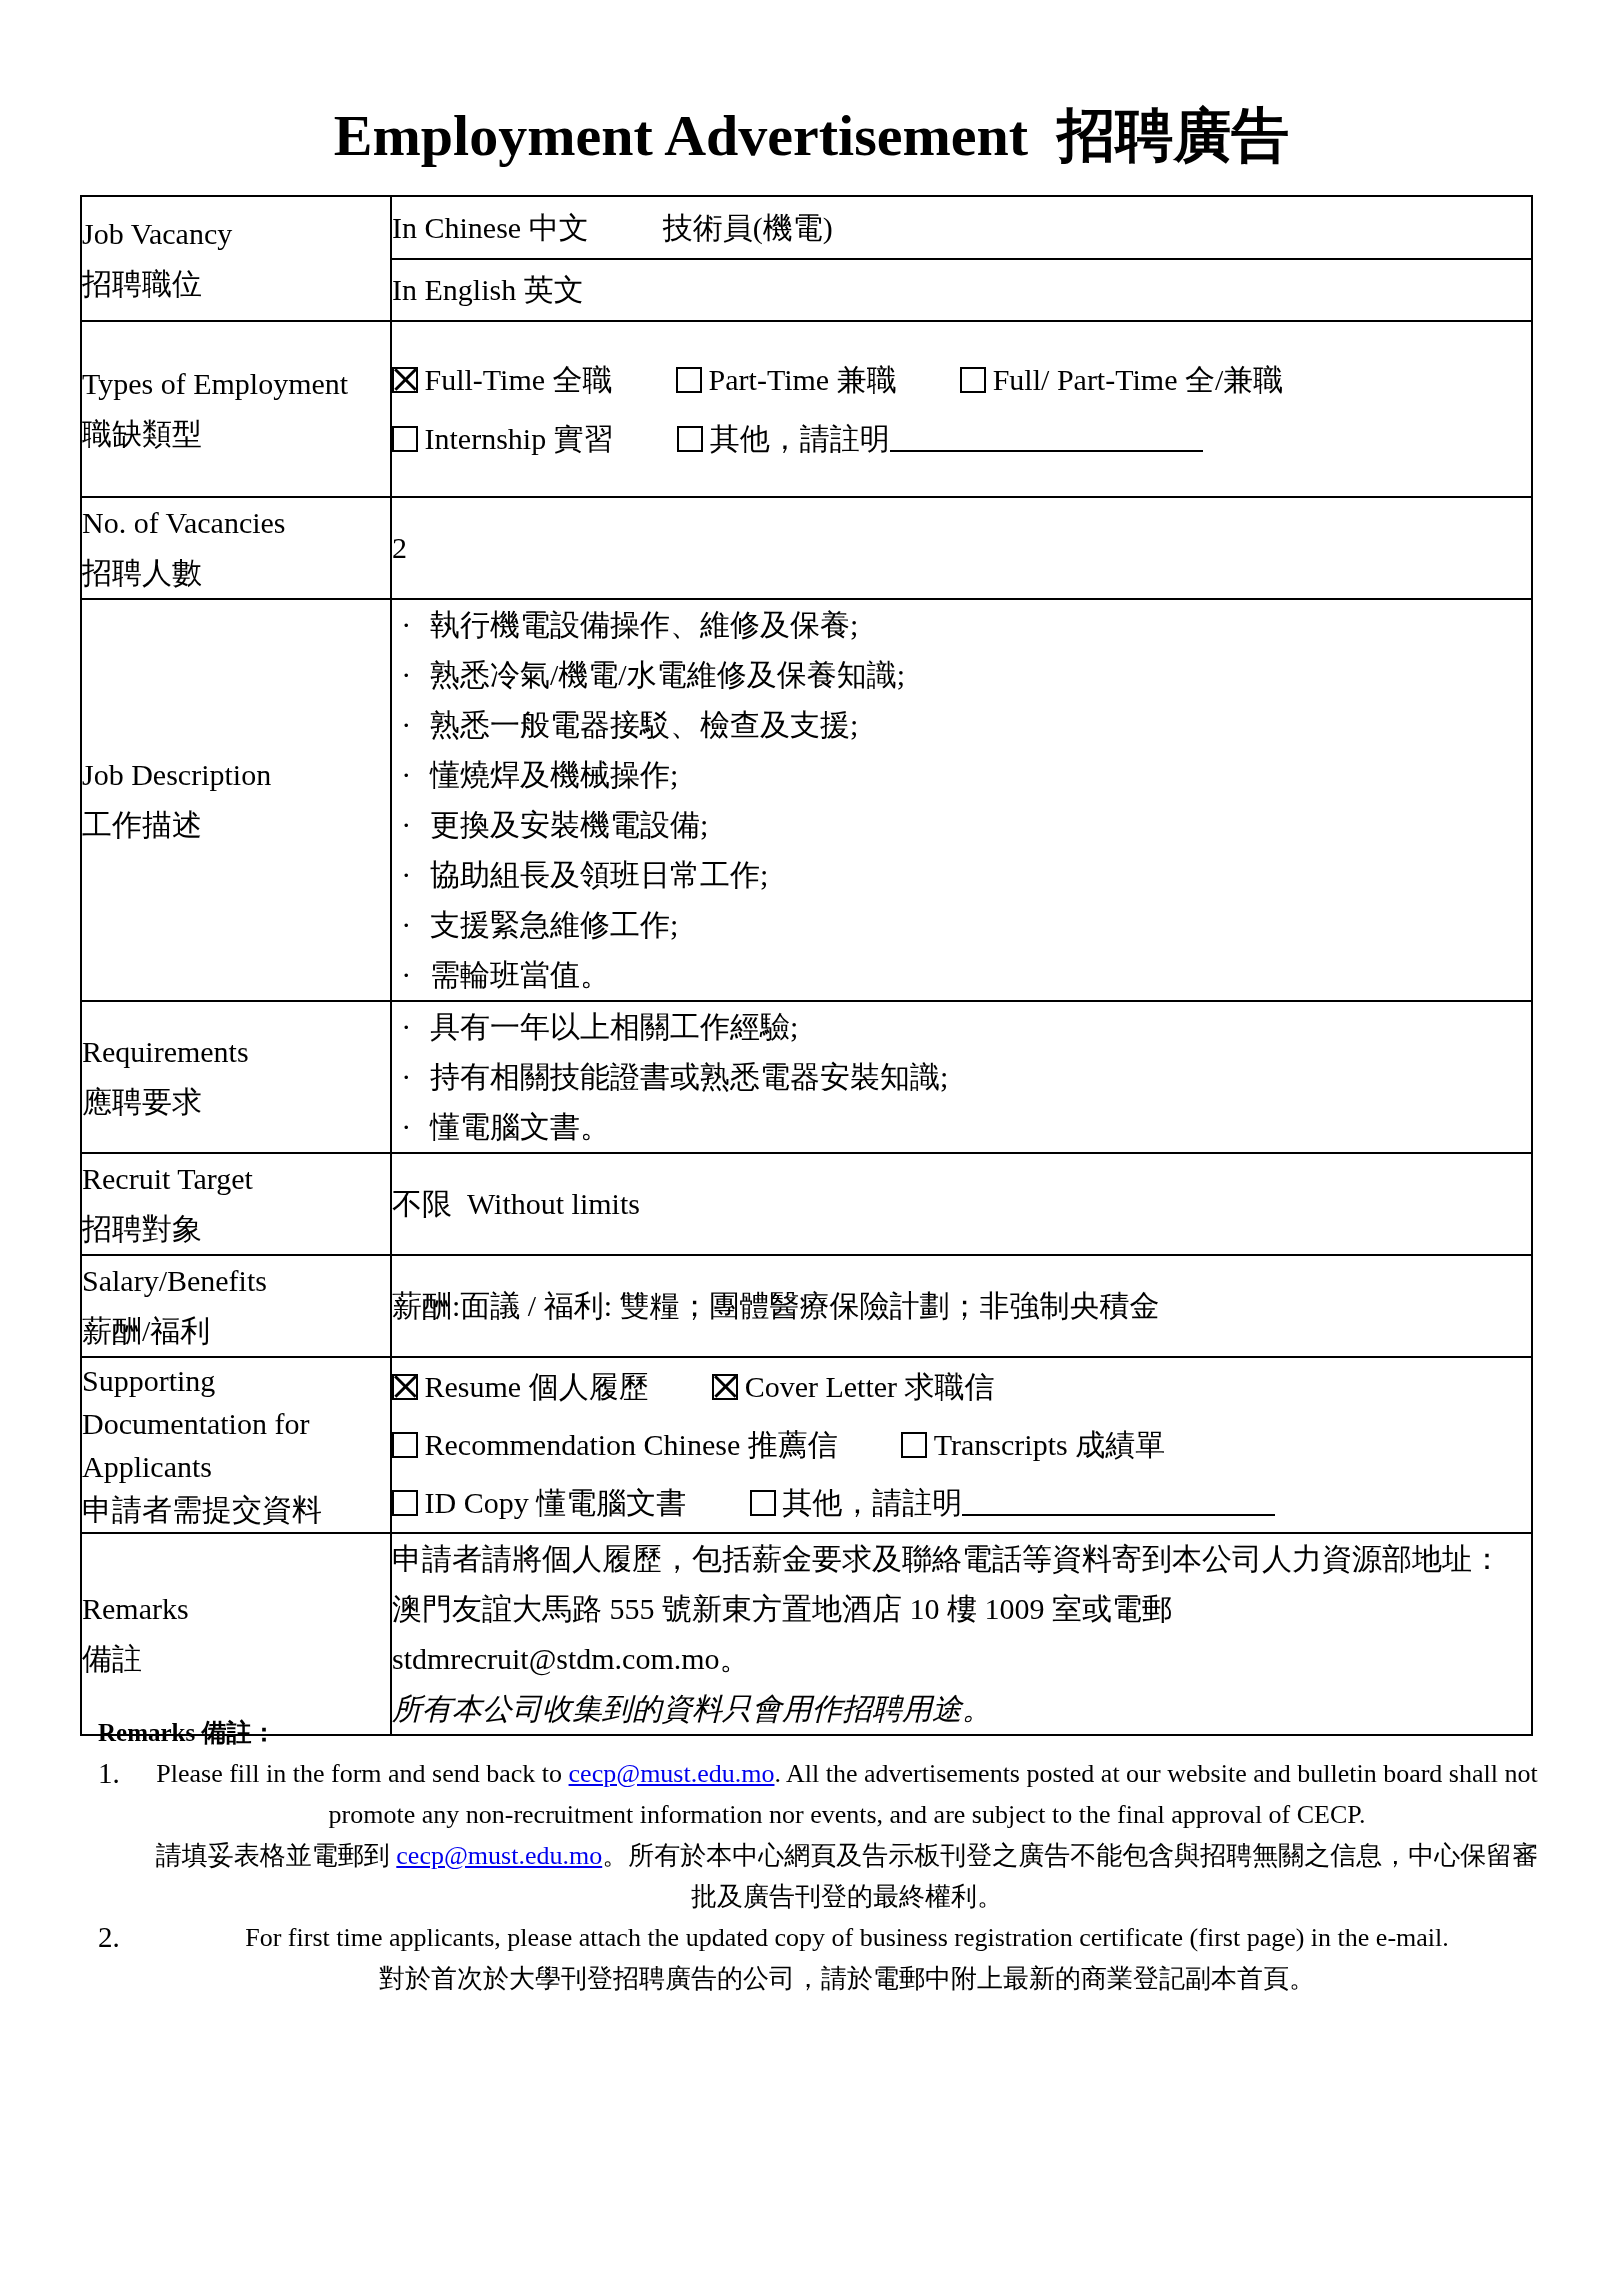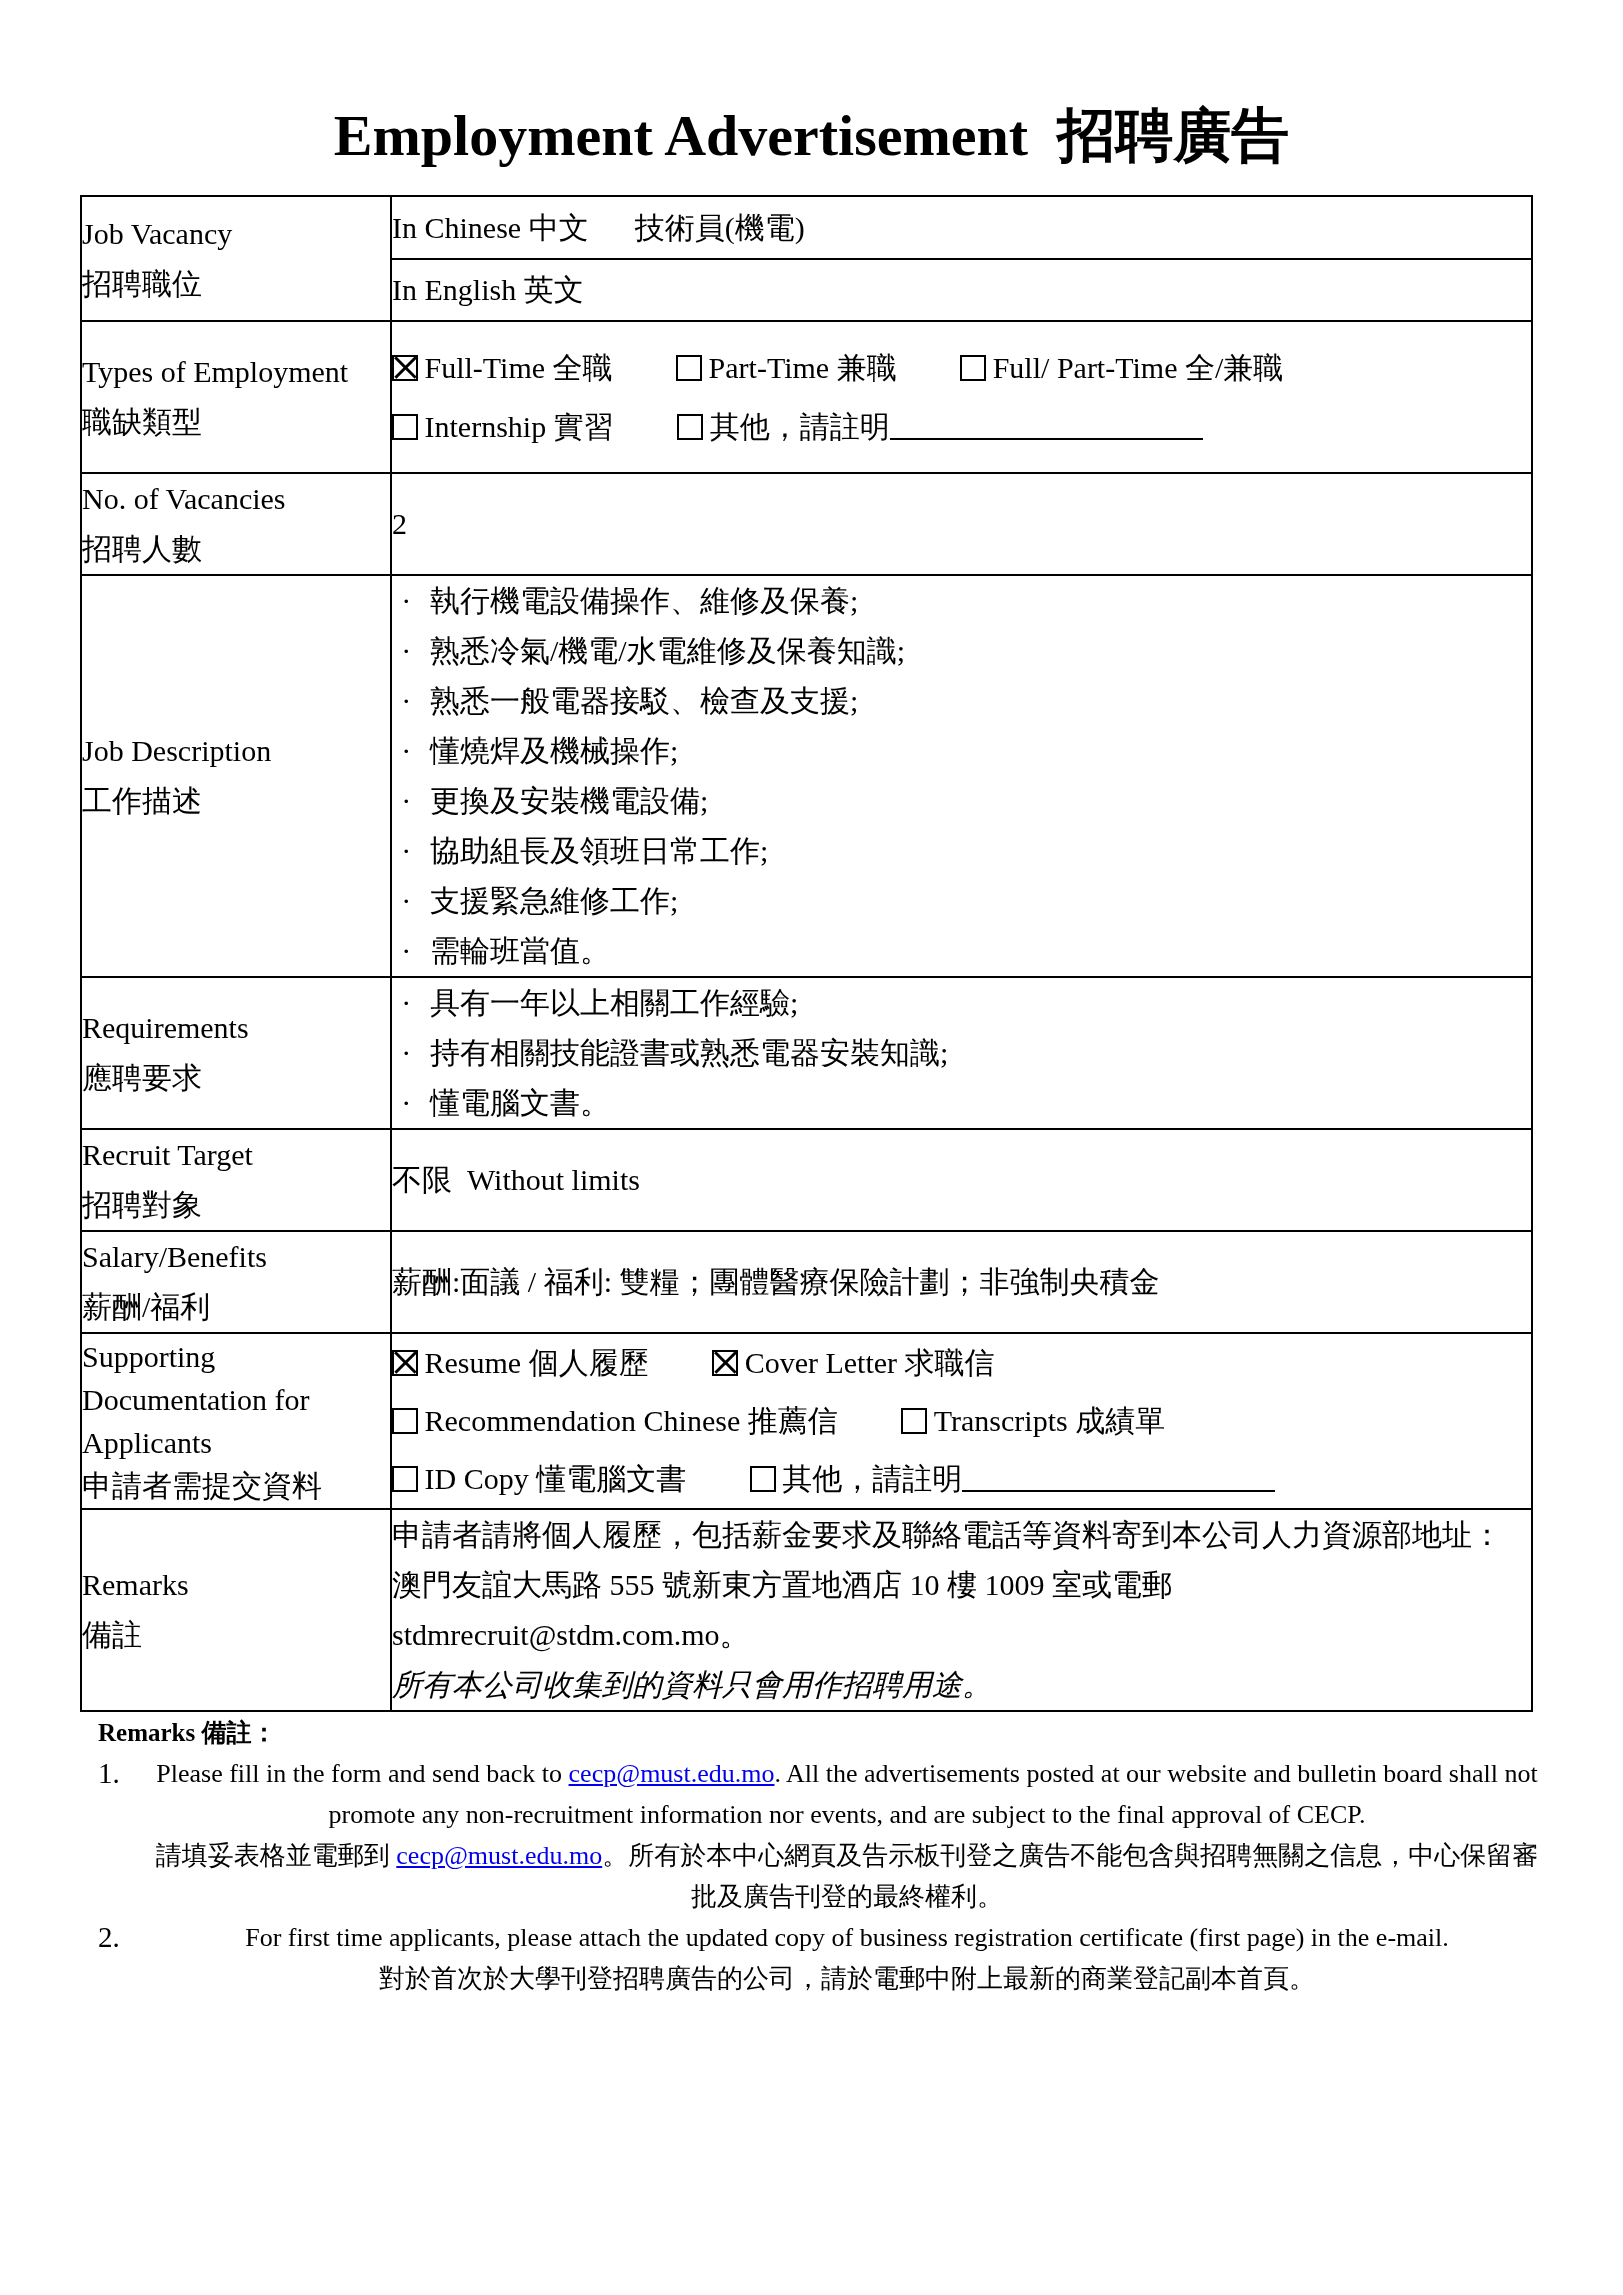--- a/index.html
+++ b/index.html
@@ -28,21 +28,21 @@
   table.form td{
     border:2.6px solid #000;
     vertical-align:middle;
     padding:0;
   }
   col.c1{width:310px;}
   col.c2{width:1141px;}
   td.lbl{padding:3.9px 11.8px 3.9px 17px;line-height:50px;font-family:Liberation Serif, serif;}
   td.lbl.tight{line-height:43px;}
   td.cnt{padding:0 18.3px 0 15.7px;line-height:50px;}
-  .jobv{margin-left:46px;white-space:pre-wrap;}
+  .jobv{margin-left:74px;white-space:pre-wrap;}
   .val{white-space:pre-wrap;}
   .optline{line-height:59px;white-space:nowrap;}
   .optline.s{line-height:58px;}
   .opt{margin-right:56px;}
   .opt:last-child{margin-right:0;}
   .cb{
     position:relative;display:inline-block;
     width:22px;height:22px;
     border:2px solid #000;
     margin-right:6.5px;
@@ -97,21 +97,21 @@
         <td class="cnt">
           <span>In Chinese  中文</span><span class="jobv">技術員(機電)</span>
         </td>
       </tr>
       <tr style="height:62px">
         <td class="cnt">
           <span>In English  英文</span><span class="jobv"></span>
         </td>
       </tr>
 
-      <tr style="height:152px">
+      <tr style="height:176px">
         <td class="lbl">
           <div>Types of Employment</div>
           <div>職缺類型</div>
         </td>
         <td class="cnt">
           <div class="optline">
             <span class="opt"><span class="cb checked"></span><span>Full-Time 全職</span></span>
             <span class="opt"><span class="cb"></span><span>Part-Time 兼職</span></span>
             <span class="opt"><span class="cb"></span><span>Full/ Part-Time 全/兼職</span></span>
           </div>

